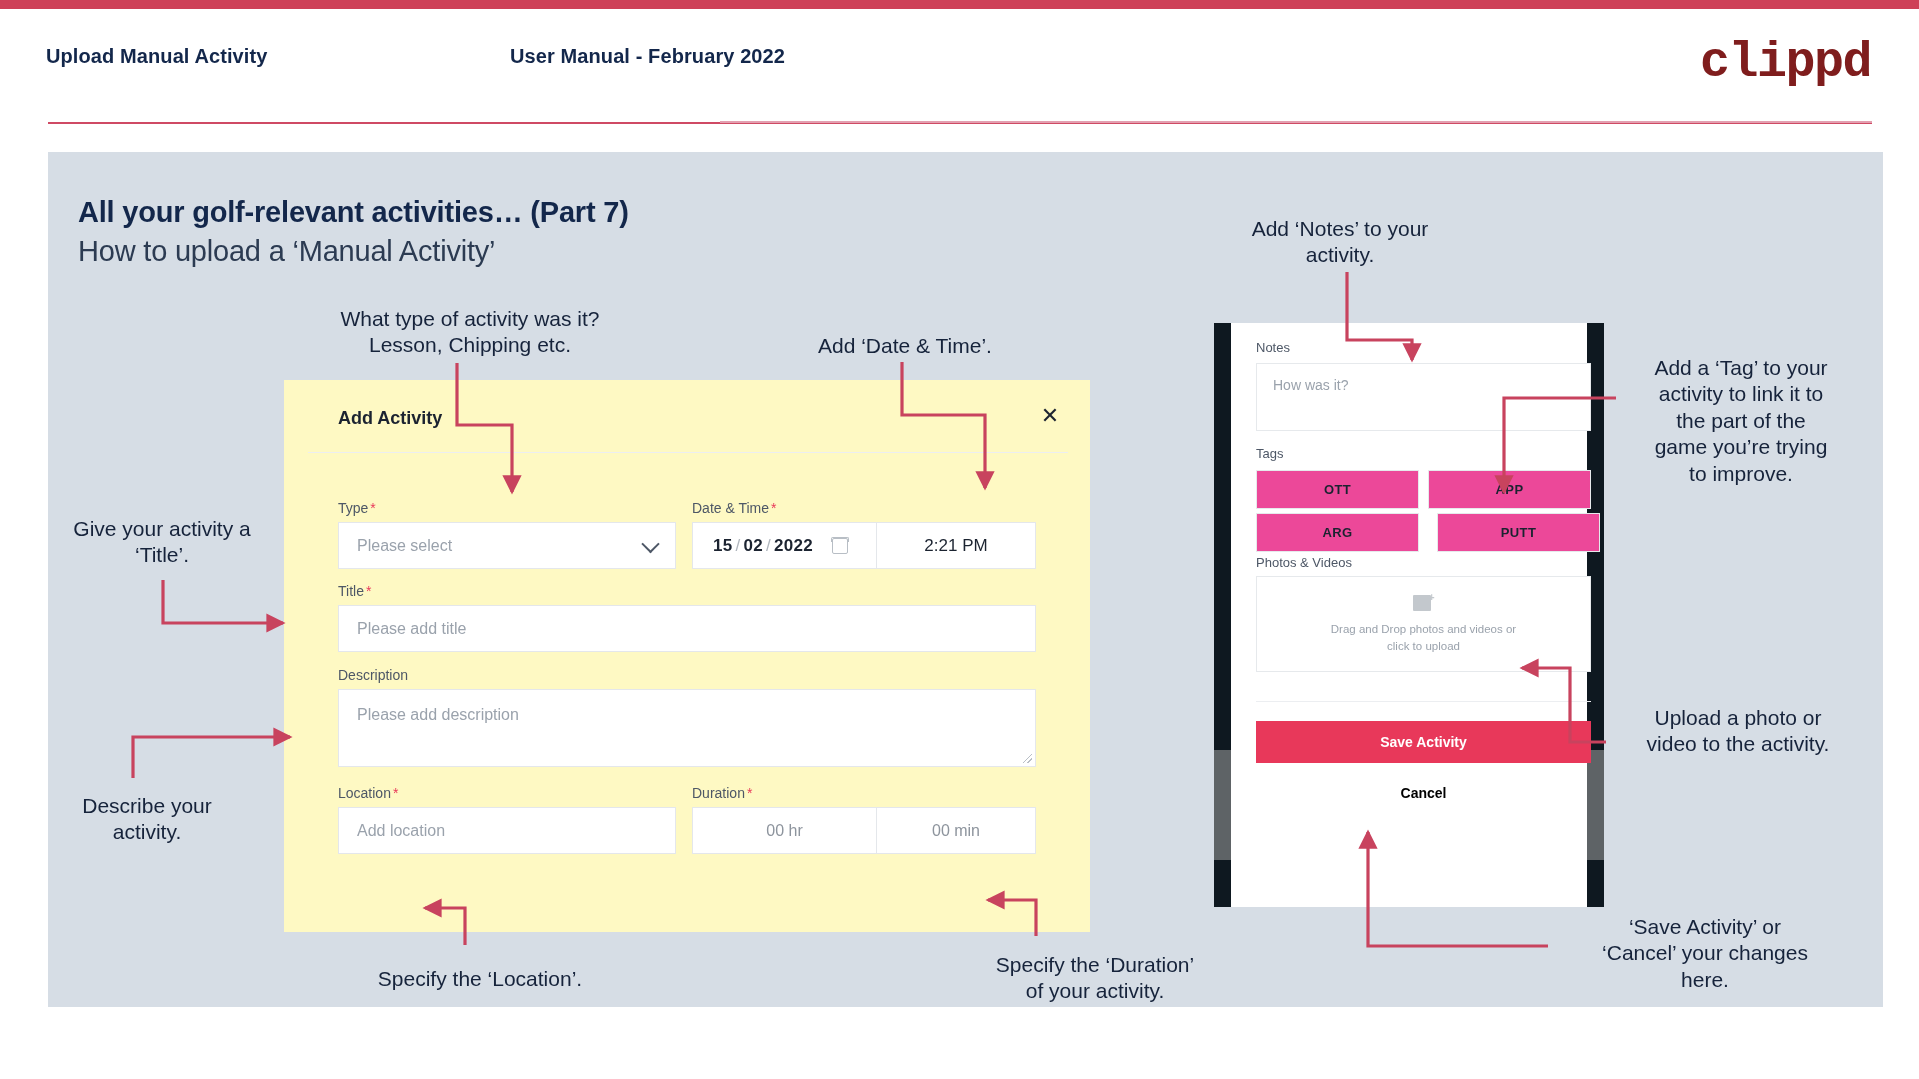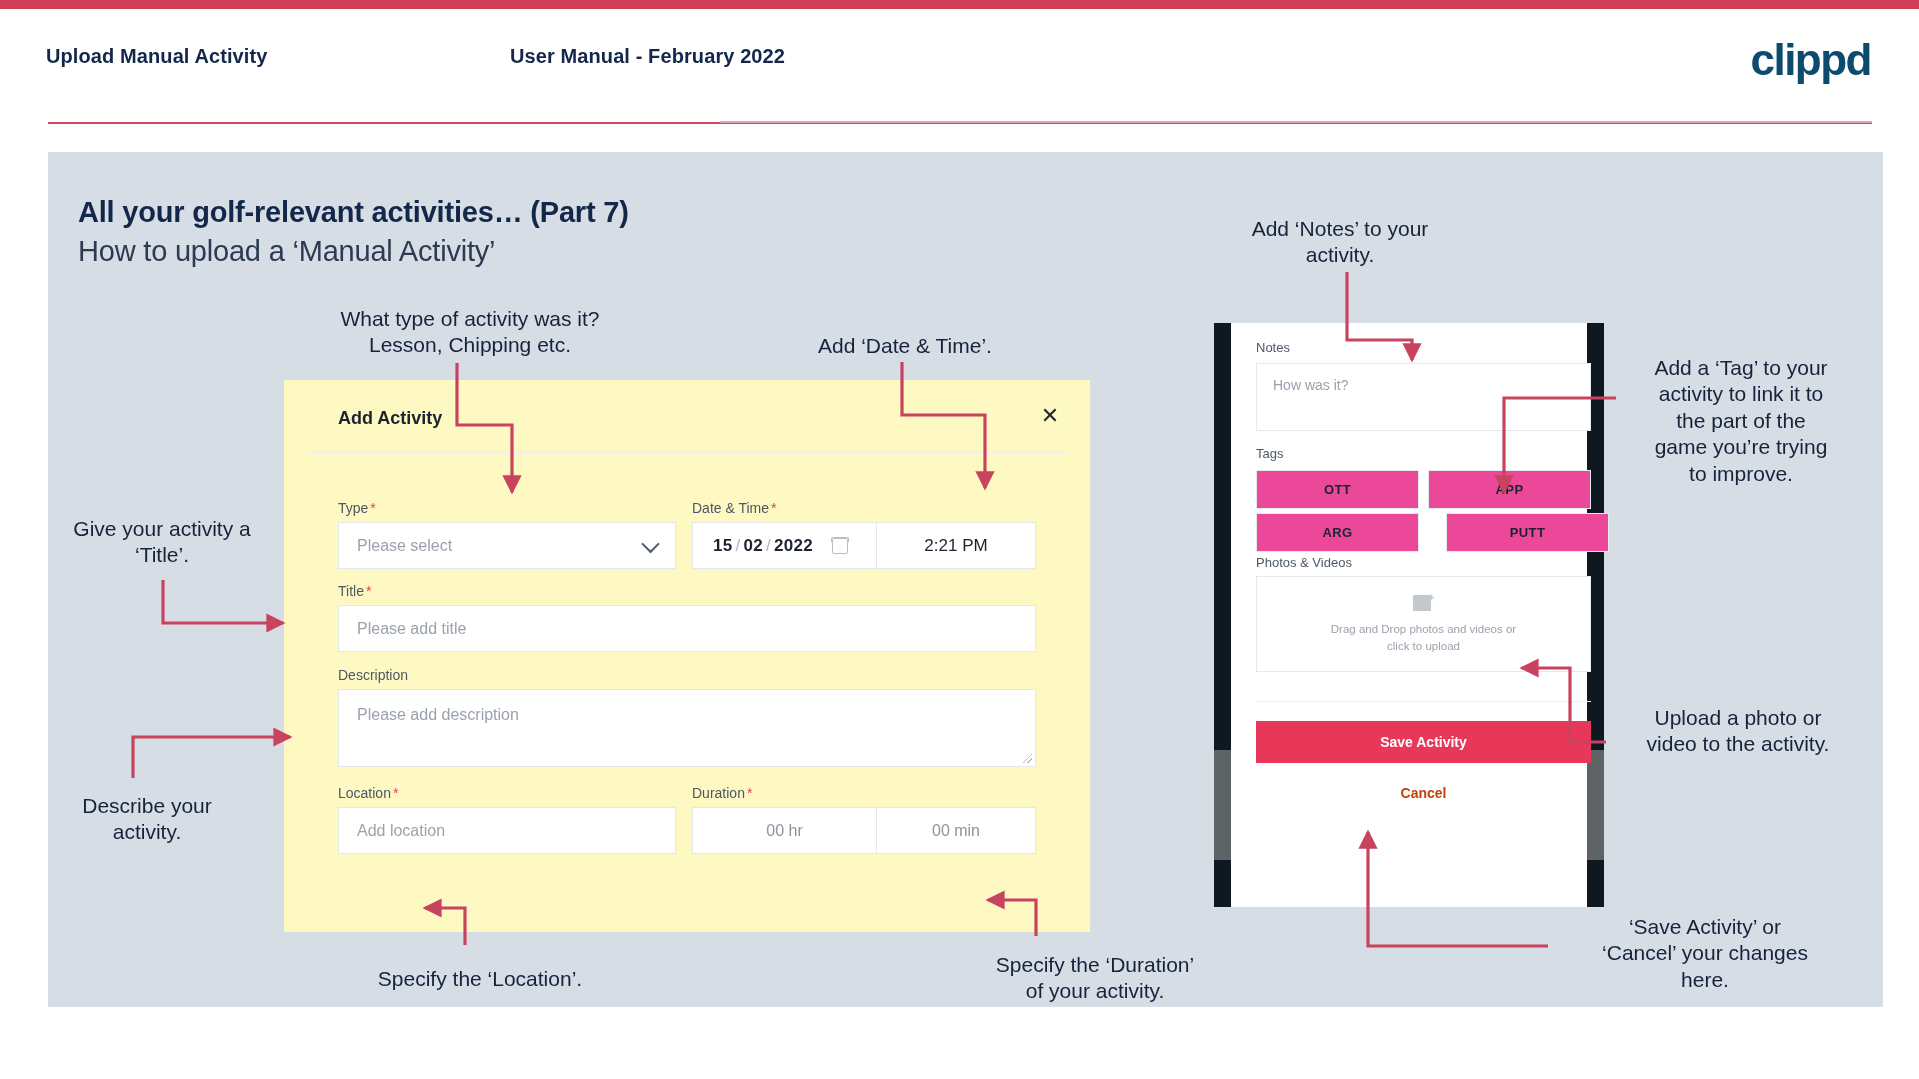--- a/index.html
+++ b/index.html
@@ -21,22 +21,22 @@
   .header-title {
     position: absolute; left: 46px; top: 45px;
     font-size: 20px; font-weight: 700; color: #13274b; letter-spacing: .1px;
   }
   .header-sub {
     position: absolute; left: 510px; top: 45px;
     font-size: 20px; font-weight: 700; color: #13274b; letter-spacing: .1px;
   }
   .brand-logo {
     position: absolute; right: 48px; top: 38px;
-    font-size: 44px; font-weight: 700; color: #0c4a6e;
-    letter-spacing: -1.5px; line-height: 1;
+    font-size: 50px; font-weight: 700; color: #7f1d1d;
+    letter-spacing: -1.5px; line-height: 1; font-family: Liberation Mono, monospace;
   }
   .header-rule {
     position: absolute; left: 48px; top: 122px; width: 1824px; height: 2px;
     background: #cf4a64;
   }
   .header-rule.soft {
     top: 121px; left: 720px; width: 1152px; height: 2px; background: #e3a0b0;
   }
 
   
@@ -188,21 +188,21 @@
     position: absolute; left: 25px; top: 398px; width: 335px; height: 42px;
     background: #e8385a; color: #fff; border: none;
     display: flex; align-items: center; justify-content: center;
     font-size: 14px; font-weight: 700; cursor: pointer;
     font-family: "Liberation Sans", sans-serif;
   }
   .cancel-btn {
     position: absolute; left: 25px; top: 455px; width: 335px; height: 30px;
     background: transparent; border: none;
     display: flex; align-items: center; justify-content: center;
-    font-size: 14px; font-weight: 700; color: #c2410c; cursor: pointer;
+    font-size: 14px; font-weight: 700; color: #000000; cursor: pointer;
     font-family: "Liberation Sans", sans-serif;
   }
 
   
   .callout {
     position: absolute; font-size: 21px; color: #16233b; line-height: 1.26;
     font-weight: 400;
   }
   .callout.c { text-align: center; }
 
@@ -294,21 +294,21 @@
     <div class="phone-screen">
       <div class="p-label" style="left:25px; top:17px;">Notes</div>
       <div class="p-notes-box">
         <span class="p-notes-ph">How was it?</span>
       </div>
 
       <div class="p-label" style="left:25px; top:123px;">Tags</div>
       <div class="tag-btn" style="left:25px; top:147px;">OTT</div>
       <div class="tag-btn" style="left:197px; top:147px;">APP</div>
       <div class="tag-btn" style="left:25px; top:190px;">ARG</div>
-      <div class="tag-btn" style="left:215px; top:190px;">PUTT</div>
+      <div class="tag-btn" style="left:206px; top:190px;">PUTT</div>
 
       <div class="p-label" style="left:25px; top:232px;">Photos &amp; Videos</div>
       <div class="drop-zone">
         <span class="drop-icon">
           <span class="frame"></span>
             <span class="plus">+</span>
         </span>
         <span class="drop-txt">
           <span>Drag and Drop photos and videos or</span><br>
           <span>click to upload</span>

